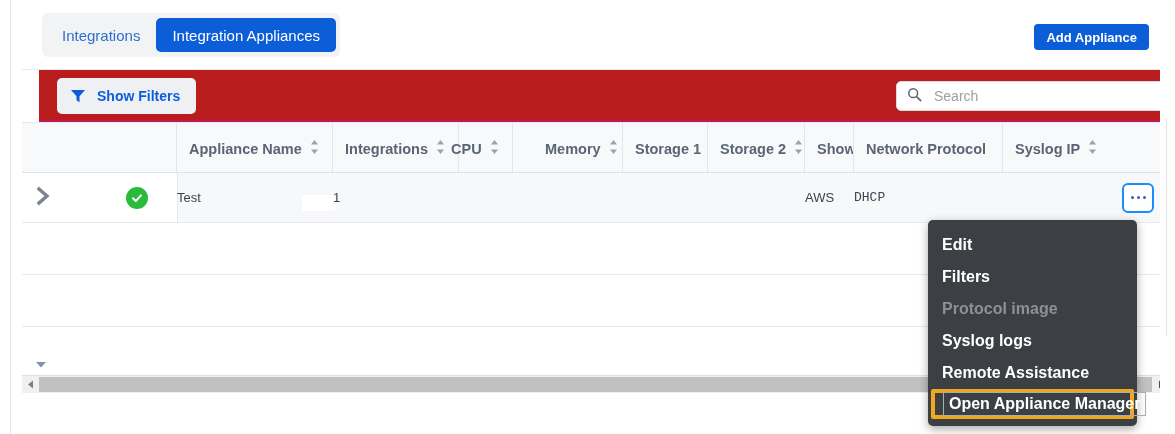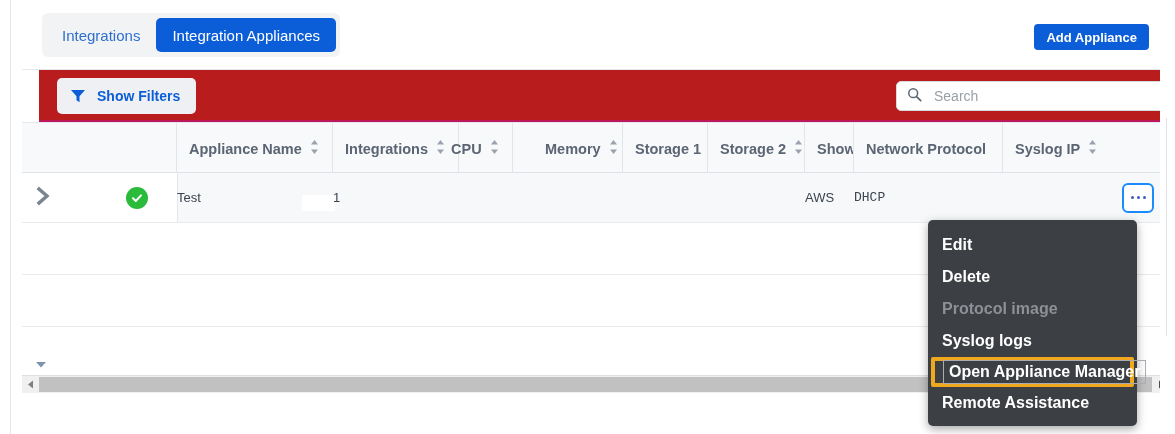--- a/index.html
+++ b/index.html
@@ -380,29 +380,29 @@
   <div class="right-gutter">
     <div class="vscroll-track"></div>
     <div class="vscroll-line"></div>
   </div>
 
   <div class="ctxmenu">
     <div class="ctxitem">
       <span>Edit</span>
     </div>
     <div class="ctxitem">
-      <span>Delete</span>
+      <span>Filters</span>
     </div>
     <div class="ctxitem disabled">
       <span>Protocol image</span>
     </div>
     <div class="ctxitem">
       <span>Syslog logs</span>
     </div>
+    <div class="ctxitem">
+      <span>Remote Assistance</span>
+    </div>
     <div class="ctxitem highlight">
       <span class="inner">Open Appliance Manager</span>
     </div>
-    <div class="ctxitem">
-      <span>Remote Assistance</span>
-    </div>
   </div>
 
 </div>
 
 </body></html>

